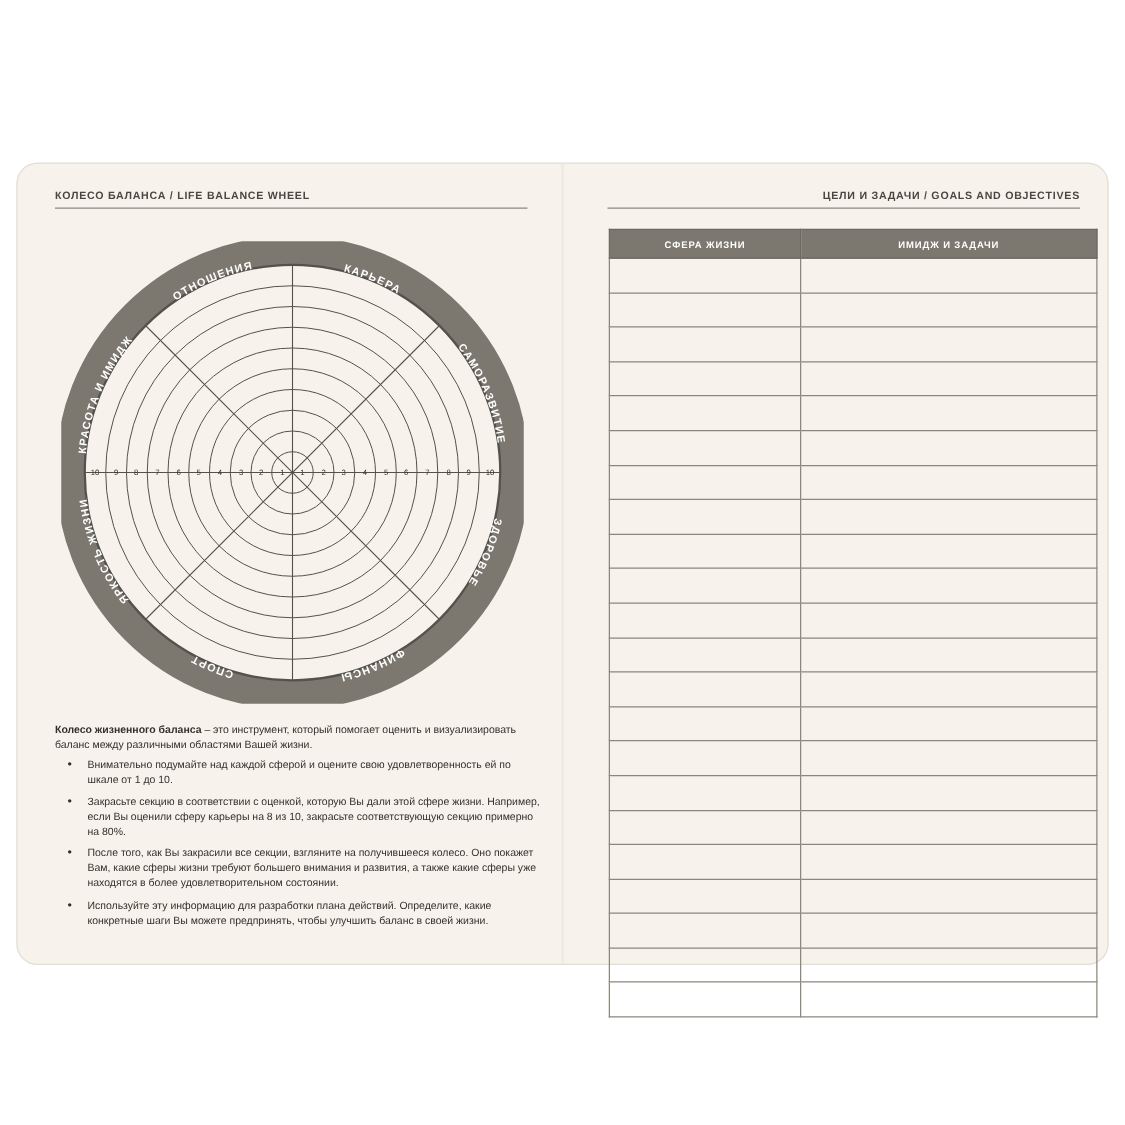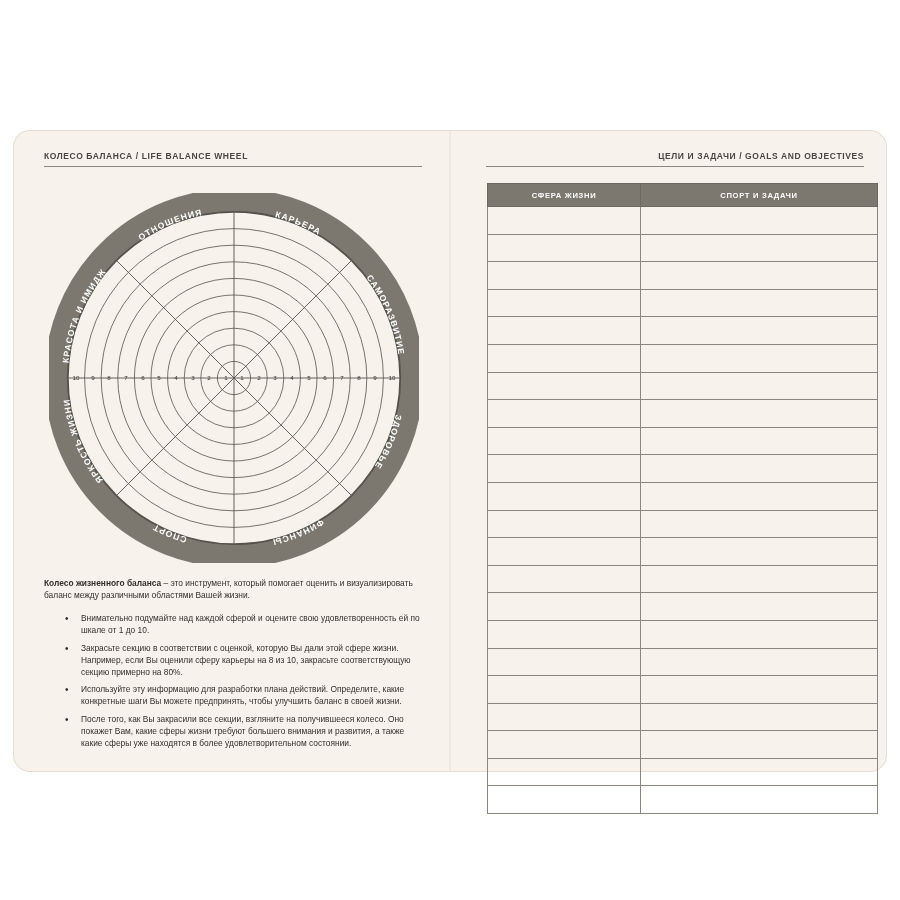--- a/index.html
+++ b/index.html
@@ -100,21 +100,21 @@
 
   .explain .lead {
     margin: 0 0 4px 0;
   }
 
   .explain .lead b {
     font-weight: bold;
   }
 
   .explain ul {
-    margin: 11px;
+    margin: 0;
     padding: 0;
     list-style: none;
   }
 
   .explain li {
     position: relative;
     padding-left: 26px;
     margin-bottom: 6px;
   }
 
@@ -272,38 +272,38 @@
       </svg>
     </div>
 
     <div class="explain">
       <p class="lead">
         <b>Колесо жизненного баланса</b><span> – это инструмент, который помогает оценить и визуализировать баланс между различными областями Вашей жизни.</span>
       </p>
       <ul>
         <li>Внимательно подумайте над каждой сферой и оцените свою удовлетворенность ей по шкале от 1 до 10.</li>
         <li>Закрасьте секцию в соответствии с оценкой, которую Вы дали этой сфере жизни. Например, если Вы оценили сферу карьеры на 8 из 10, закрасьте соответствующую секцию примерно на 80%.</li>
+        <li>После того, как Вы закрасили все секции, взгляните на получившееся колесо. Оно покажет Вам, какие сферы жизни требуют большего внимания и развития, а также какие сферы уже находятся в более удовлетворительном состоянии.</li>
         <li>Используйте эту информацию для разработки плана действий. Определите, какие конкретные шаги Вы можете предпринять, чтобы улучшить баланс в своей жизни.</li>
-        <li>После того, как Вы закрасили все секции, взгляните на получившееся колесо. Оно покажет Вам, какие сферы жизни требуют большего внимания и развития, а также какие сферы уже находятся в более удовлетворительном состоянии.</li>
       </ul>
     </div>
   </div>
 
   <div class="right-page">
 
     <div class="header-right">
       <div class="hdr-text">ЦЕЛИ И ЗАДАЧИ / GOALS AND OBJECTIVES</div>
       <div class="hdr-rule"></div>
     </div>
 
     <table class="goals-table">
       <thead>
         <tr>
           <th class="col-sphere">СФЕРА ЖИЗНИ</th>
-          <th class="col-goals">СПОРТ И ЗАДАЧИ</th>
+          <th class="col-goals">ИМИДЖ И ЗАДАЧИ</th>
         </tr>
       </thead>
       <tbody>
         <tr>
             <td></td>
             <td></td>
           </tr>
         <tr>
             <td></td>
             <td></td>

